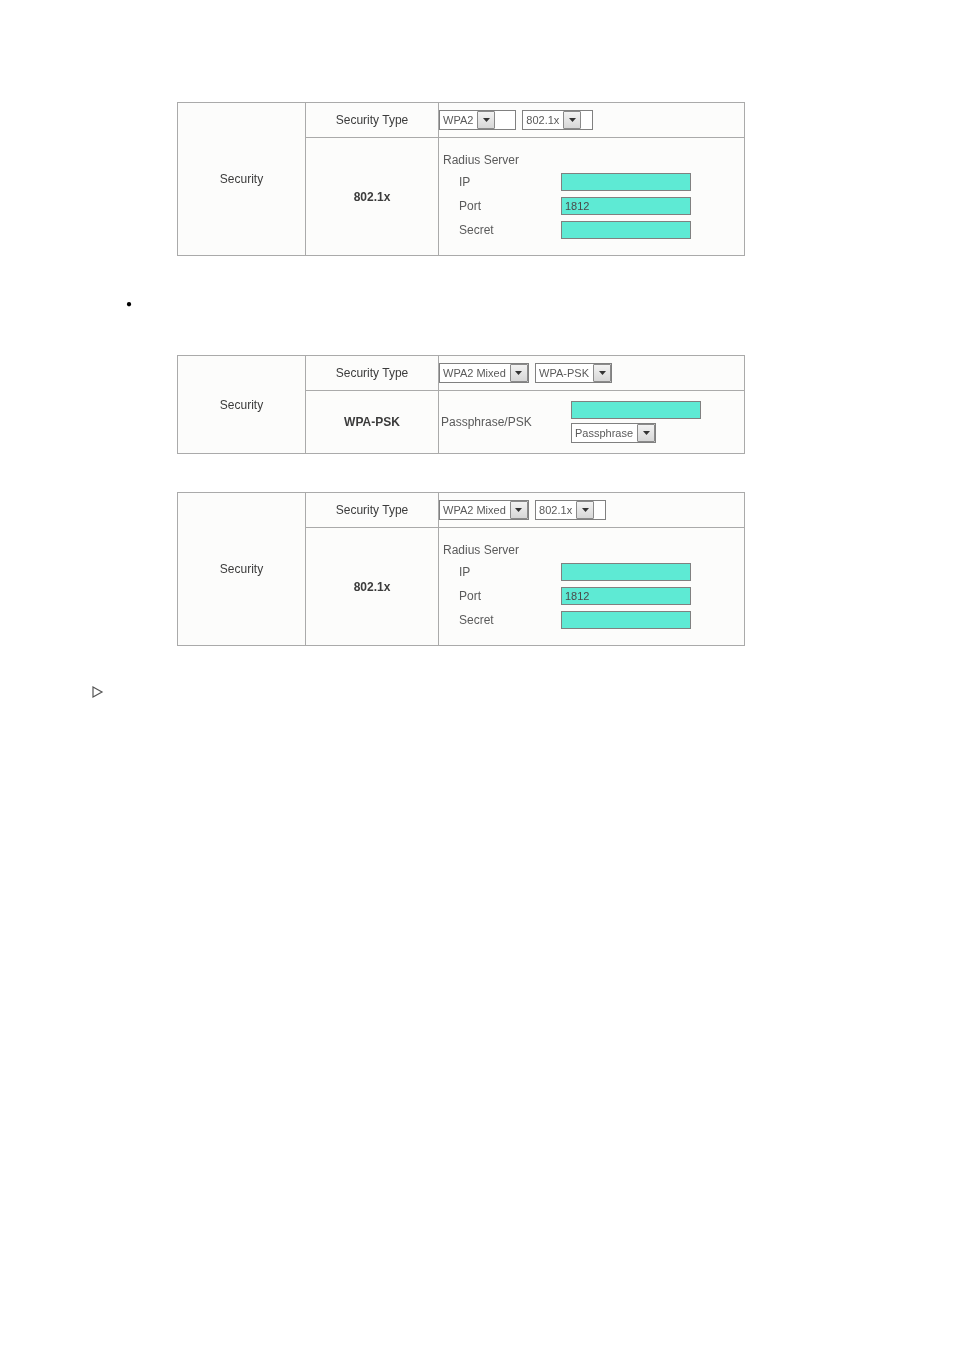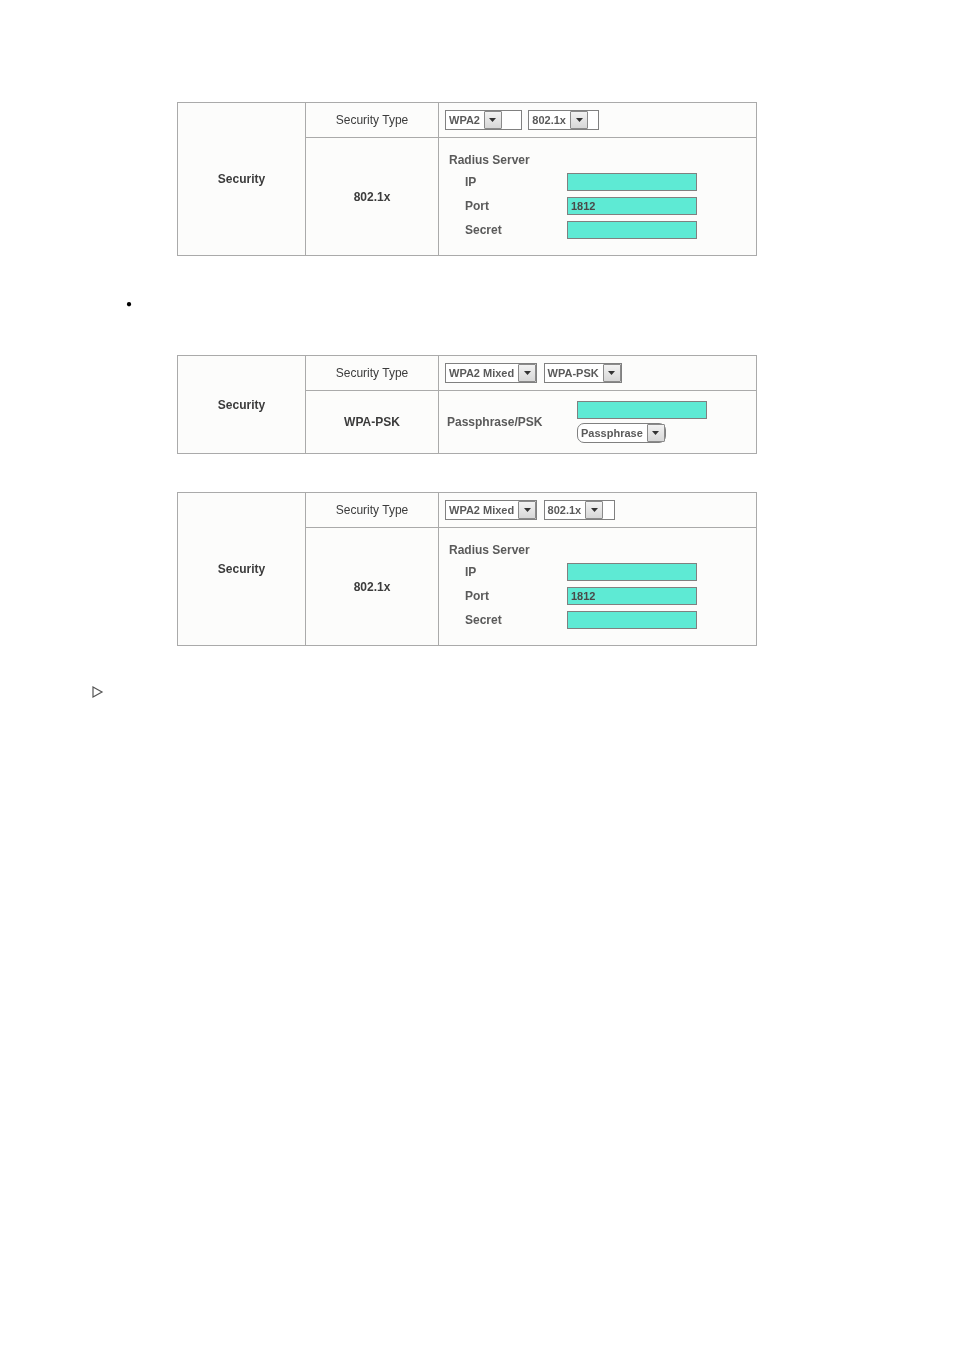--- a/index.html
+++ b/index.html
@@ -25,21 +25,21 @@
     background: #fcfcfb;
     border: 1px solid #aaa;
   }
   table.sec td {
     border: 1px solid #aaa;
     vertical-align: middle;
   }
   .col-sec {
     width: 125px;
     text-align: center;
-    font-weight: bold;
+    font-weight: normal;
     color: #3c3c3c;
   }
   .col-stype {
     width: 130px;
     text-align: center;
     font-weight: normal;
     color: #3c3c3c;
     height: 32px;
   }
   .col-method {
@@ -51,22 +51,22 @@
   }
   .col-method-tall {
     width: 130px;
     text-align: center;
     font-weight: bold;
     color: #3c3c3c;
     height: 115px;
   }
   .col-ctrl {
     width: 305px;
-    padding: 3px 6px;
-    font-weight: bold;
+    padding: 3px 0;
+    font-weight: normal;
     color: #5a5a5a;
   }
   .faux-select {
     display: inline-flex;
     align-items: center;
     height: 18px;
     border: 1px solid #808080;
     background: #fff;
     padding: 0 0 0 3px;
     margin-right: 3px;
@@ -218,21 +218,21 @@
           </span>
         </td>
       </tr>
       <tr>
         <td class="col-method">WPA-PSK</td>
         <td class="col-ctrl">
           <div class="psk-row">
             <div>Passphrase/PSK</div>
             <div style="display:flex;flex-direction:column;gap:4px;align-items:flex-start;">
               <span class="faux-input" style="width:130px;"></span>
-              <span class="faux-select" style="min-width:74px;border-radius:7px;">
+              <span class="faux-select" style="min-width:74px;">
                 <span class="val">Passphrase</span>
                 <span class="arrow-btn">
                   <svg viewBox="0 0 7 4">
                         <path d="M0 0 L7 0 L3.5 4 Z" fill="#333"></path>
                       </svg>
                 </span>
               </span>
             </div>
           </div>
         </td>

